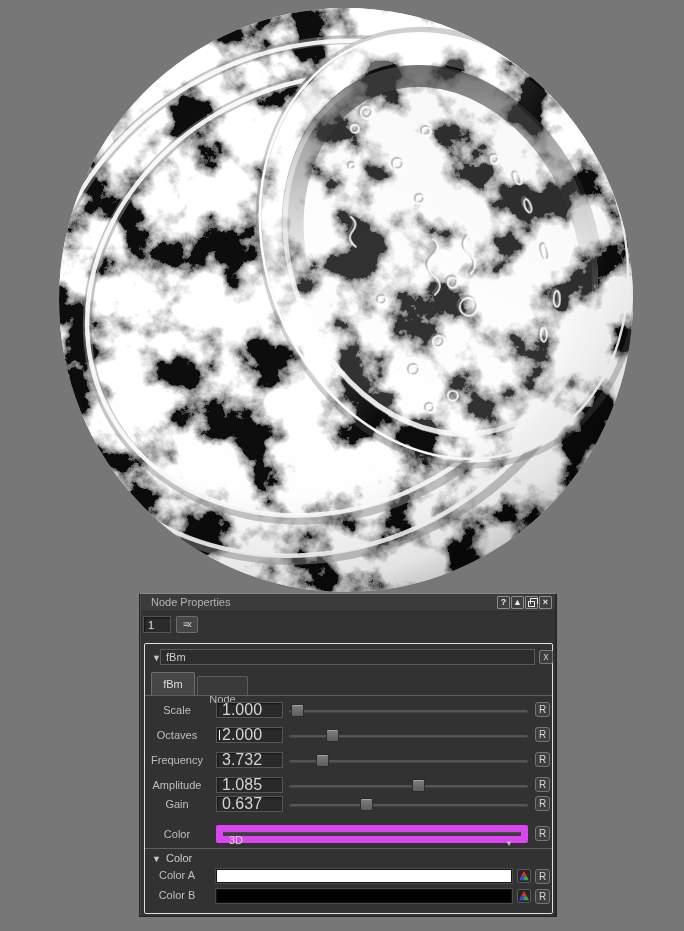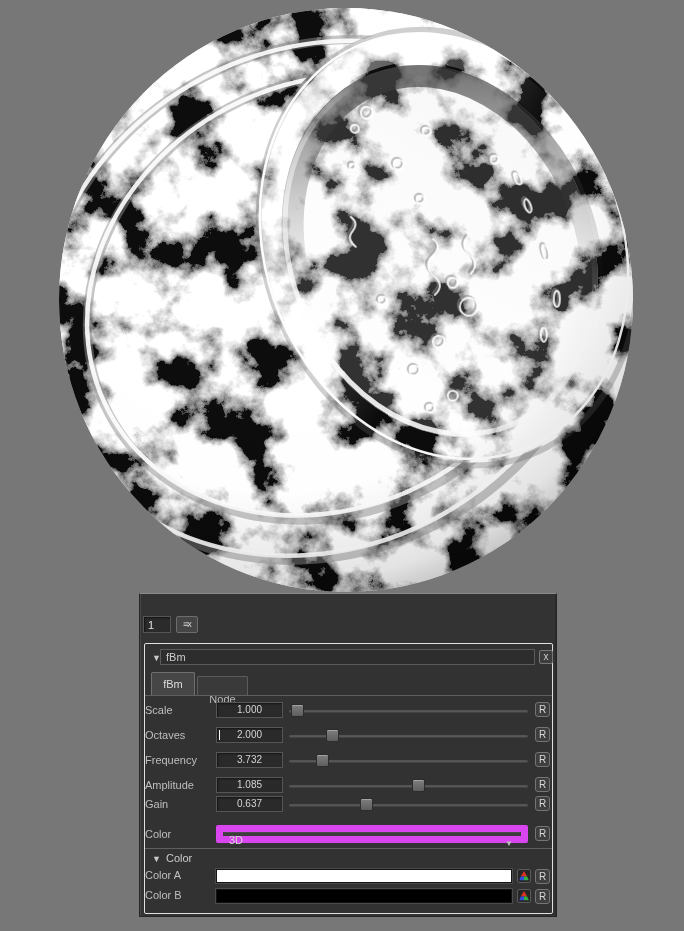--- a/index.html
+++ b/index.html
@@ -41,24 +41,24 @@
   .tabbar{position:absolute;left:0;top:28px;height:23px;width:100%;}
   .tab{position:absolute;top:4px;height:19px;background:#3a3a3a;border:1px solid #5c5c5c;
        border-bottom:none;border-radius:2px 2px 0 0;color:#b9b9b9;font-size:11px;
        text-align:center;padding-top:16px;}
   .tab.active{top:0;height:23px;background:#464646;border-color:#6f6f6f;color:#dcdcdc;
               padding-top:5px;z-index:2;}
   .tab:nth-child(1){left:6px;width:44px;}
   .tab:nth-child(2){left:52px;width:51px;}
   .params{position:absolute;left:0;top:51px;right:0;height:153px;border-top:1px solid #5f5f5f;}
   .prow{position:absolute;left:0;width:100%;height:25px;}
-  .plabel{position:absolute;left:0;top:2px;width:64px;text-align:left;color:#bfbfbf;font-size:11px;}
+  .plabel{position:absolute;left:0;top:2px;width:64px;text-align:center;color:#bfbfbf;font-size:11px;}
   .pfield{position:absolute;left:71px;top:0;width:67px;height:16px;background:#2a2a2a;
           border:1px solid #565656;box-shadow:inset 1px 1px 2px rgba(0,0,0,.5);
-          color:#d4d4d4;font-size:10px;line-height:14px;padding-left:20px;}
+          color:#d4d4d4;font-size:16px;line-height:14px;padding-left:5px;}
   .caret{position:absolute;left:2px;top:2px;width:1px;height:10px;background:#fff;display:none;}
   .ptrack{position:absolute;left:144px;top:7px;width:239px;height:3px;background:#575757;
           border-radius:2px;box-shadow:0 1px 0 rgba(255,255,255,.08),inset 0 1px 1px rgba(0,0,0,.45);}
   .phandle{position:absolute;top:-5px;width:13px;height:13px;border-radius:2px;
            background:linear-gradient(#7e7e7e,#5e5e5e);border:1px solid #2c2c2c;
            box-shadow:inset 0 1px 0 rgba(255,255,255,.3);}
   .rbtn{position:absolute;left:390px;top:0;width:15px;height:15px;border-radius:3px;background:#3e3e3e;
         border:1px solid #757575;color:#d8d8d8;font-size:10px;line-height:13px;text-align:center;}
   .sprow{position:absolute;left:0;top:181px;width:100%;height:25px;}
   .dropdown{position:absolute;left:71px;top:0;width:312px;height:18px;background:#3d3d3d;
@@ -191,20 +191,31 @@
       <g clip-path="url(#bowlClip)">
         <use href="#drops" stroke="#8a8a8a" stroke-width="2" opacity="0.6" transform="translate(-1.2,-1.2)"></use>
         <use href="#drops" stroke="#ffffff" stroke-width="2" opacity="0.9" transform="translate(0.8,0.8)"></use>
       </g>
     </g>
 
     <ellipse cx="346" cy="300" rx="287" ry="292" fill="url(#edgeShade)"></ellipse>
   </svg>
 
   <div class="panel">
+    <div class="titlebar">
+      <span class="title">Node Properties</span>
+      <span class="tbtns">
+          <span class="tbtn">?</span>
+          <span class="tbtn">▲</span>
+          <span class="tbtn">
+            <span class="rsq"></span>
+          </span>
+          <span class="tbtn">×</span>
+        </span>
+    </div>
 
     <input class="numfield" value="1" style="">
     <div class="jumpbtn">≡x</div>
 
     <div class="group">
       <span class="tri ghdr-tri">▼</span>
       <input class="namefield" value="fBm" style="">
       <div class="xbtn">x</div>
 
       <div class="tabbar">

